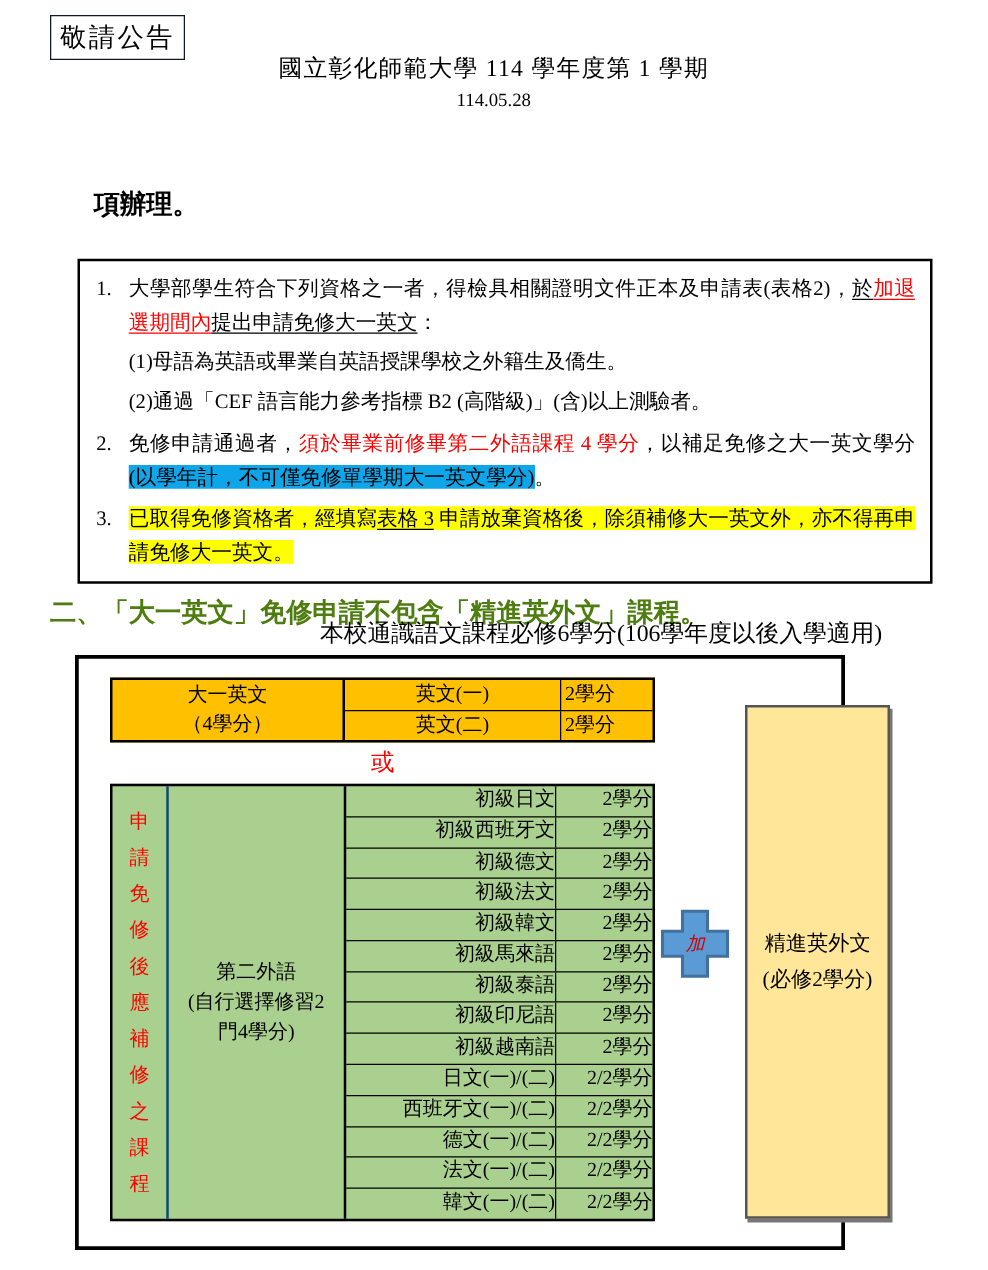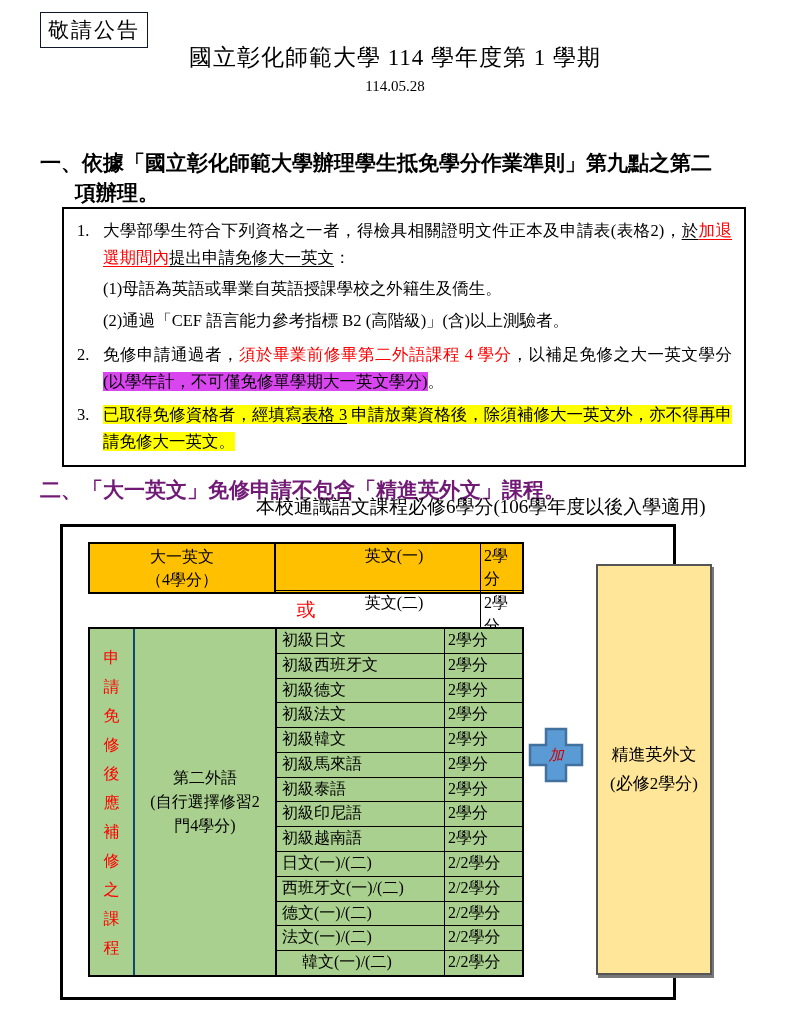--- a/index.html
+++ b/index.html
@@ -12,21 +12,21 @@
     overflow:hidden;
   }
   
   .stamp {
     position:absolute; left:40px; top:12px;
     border:1px solid #0f172a;
     font-size:21px; letter-spacing:2px;
     padding:3px 7px;
   }
   .header { position:absolute; left:0; top:42px; width:790px; text-align:center; }
-  .title1 { font-size:23px; letter-spacing:1px; }
+  .title1 { font-size:19px; letter-spacing:1px; }
   .title2 { font-size:23px; letter-spacing:2px; margin-top:8px; }
   .date   { font-size:15px; margin-top:5px; }
 
   
   .h1 {
     position:absolute; left:40px; top:148px; width:714px;
     font-size:21px; font-weight:bold; line-height:1.45;
   }
   .h1 .l2 { padding-left:35px; }
 
@@ -38,46 +38,46 @@
   }
   .item { display:flex; margin-top:2px; }
   .item .num { flex:none; width:29px; padding-left:3px; }
   .item .body { flex:1; text-align:justify; }
   .sub { margin-top:5px; text-align:justify; }
   .gap2 { margin-top:7px; }
   .seg {}
   .red { color:#FF0000; }
   .ul { text-decoration:underline; text-underline-offset:3px; }
   .hl-yellow { background:#FFFF00; }
-  .hl-gray { background:#d946ef; }
+  .hl-gray { background:#0ea5e9; }
 
   
   .h2 {
     position:absolute; left:40px; top:476px;
-    font-size:21px; font-weight:bold; color:#701a75;
+    font-size:21px; font-weight:bold; color:#4d7c0f;
   }
   .subtitle {
     position:absolute; left:256px; top:494px;
     font-size:19px;
   }
 
   
   .diagram {
     position:absolute; left:60px; top:524px; width:616px; height:476px;
     border:3px solid #000;
   }
   .tbl { position:absolute; left:25px; width:436px; border:2px solid #000; display:flex; font-size:16px; }
   .tbl-orange { top:15px; height:52px; background:#FFC000; }
   .tbl-orange .bigcell {
     width:186px; border-right:2px solid #000;
     display:flex; flex-direction:column; justify-content:center; align-items:center;
     line-height:1.45;
   }
   .orows { flex:1; display:flex; flex-direction:column; }
-  .orow { flex:1; display:flex; border-bottom:1.5px solid #000;padding-left:32px; }
+  .orow { flex:1; display:flex; border-bottom:1.5px solid #000; }
   .orow:last-child { border-bottom:none; }
   .orow .cname { width:173px; border-right:1.5px solid #000; text-align:center; line-height:23px; }
   .orow .ccredit { flex:1; padding-left:3px; line-height:23px; }
 
   .or-label {
     position:absolute; left:25px; top:70px; width:436px;
     text-align:center; color:#FF0000; font-size:19px;
   }
 
   .tbl-green { top:100px; height:350px; background:#A9D08E; }
@@ -88,21 +88,21 @@
   .colA span {
     display:block; width:18px; color:#FF0000;
     line-height:29px; word-break:break-all; text-align:center; font-size:16px;
   }
   .colB {
     width:142px; border-right:2px solid #000;
     display:flex; flex-direction:column; justify-content:center; text-align:center;
     line-height:1.5;
   }
   .grows { flex:1; display:flex; flex-direction:column; }
-  .grow { flex:1; display:flex; border-bottom:1.5px solid #000; }
+  .grow { flex:1; display:flex; border-bottom:1.5px solid #000;text-align:right; }
   .grow:last-child { border-bottom:none;margin-left:20px; }
   .grow .cname { flex:1; border-right:1.5px solid #000; padding-left:5px; line-height:22px; }
   .grow .ccredit { width:77px; padding-left:3px; line-height:22px; }
 
   .plus {
     position:absolute; left:462px; top:197px; width:62px; height:62px;
   }
   .plus svg { display:block; }
   .plus .plus-char {
     position:absolute; left:0; top:0; width:62px; height:62px;
@@ -121,21 +121,20 @@
 <body>
 
 <div class="stamp">敬請公告</div>
 
 <div class="header">
   <div class="title1">國立彰化師範大學 114 學年度第 1 學期</div>
   <div class="date">114.05.28</div>
 </div>
 
 <div class="h1">
-  <div class="l1">一、依據「國立彰化師範大學辦理學生抵免學分作業準則」第九點之第二</div>
   <div class="l2">項辦理。</div>
 </div>
 
 <div class="rules-box">
 
   <div class="item">
     <span class="num">1.</span>
     <div class="body">
       <span><span class="seg">大學部學生符合下列資格之一者，得檢具相關證明文件正本及申請表(表格2)，</span><span class="seg ul">於</span><span class="seg ul red">加退選期間內</span><span class="seg ul">提出申請免修大一英文</span><span class="seg">：</span></span>
       <div class="sub">(1)母語為英語或畢業自英語授課學校之外籍生及僑生。</div>

